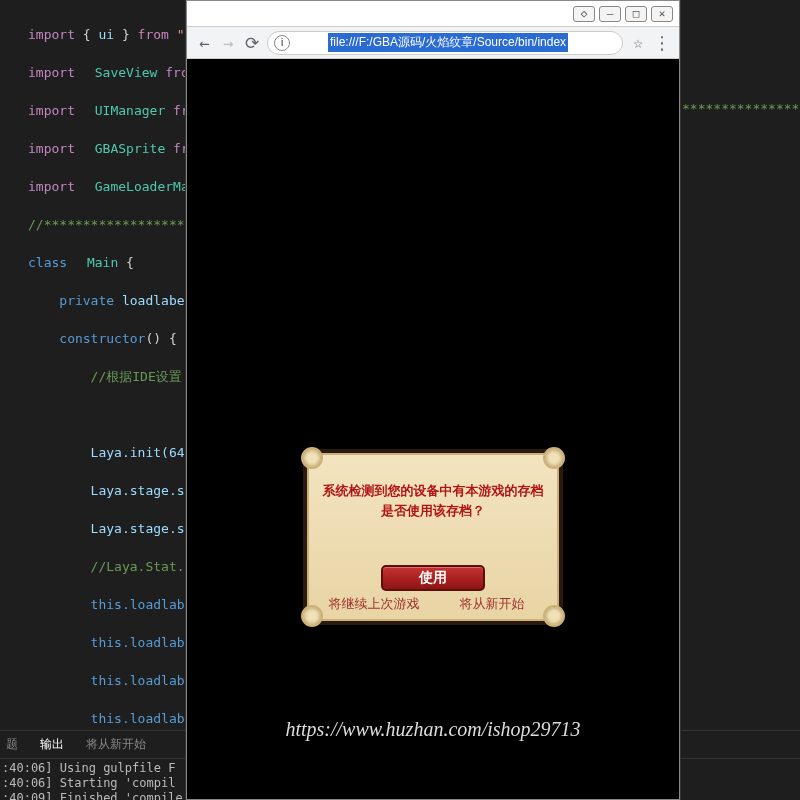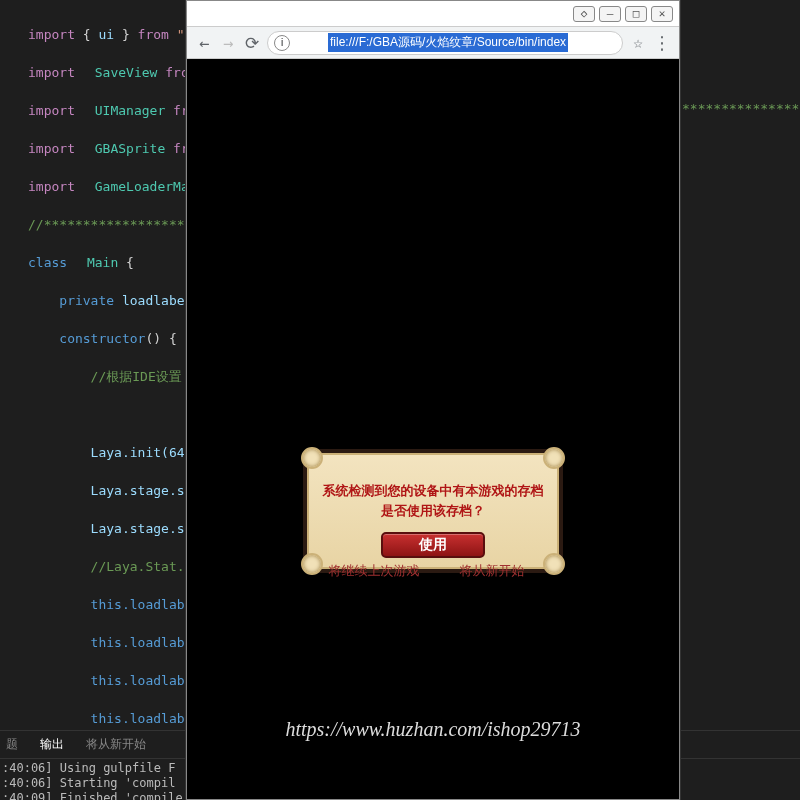--- a/index.html
+++ b/index.html
@@ -95,21 +95,21 @@
   .dots { font-size: 18px; color: #5f6368; }
 
   .viewport {
     position: absolute; top: 86px; left: 0; right: 0; bottom: 0;
     background: #000;
   }
 
   
   .dialog {
     position: absolute; left: 50%; top: 362px; transform: translateX(-50%);
-    width: 260px; height: 124px;
+    width: 260px; height: 176px;
     background: linear-gradient(#f3e4c0, #e8d4a4);
     border: 4px solid #2b1a12;
     border-radius: 8px;
     box-shadow: 0 3px 10px rgba(0,0,0,.7), inset 0 0 0 2px #cbb178;
     padding: 10px 8px 4px;
     font-family: "Microsoft YaHei", sans-serif;
     text-align: center;
   }
   .dialog .corner {
     position: absolute; width: 22px; height: 22px;
@@ -117,21 +117,21 @@
     box-shadow: inset 0 0 4px #a08348;
   }
   .dialog .corner.tl{top:-6px;left:-6px;}
   .dialog .corner.tr{top:-6px;right:-6px;}
   .dialog .corner.bl{bottom:-6px;left:-6px;}
   .dialog .corner.br{bottom:-6px;right:-6px;}
   .dialog-text {
     color: #b01616; font-size: 13px; font-weight: bold; line-height: 20px;
     margin-top: 18px;
   }
-  .btn-row { display: flex; justify-content: space-around; margin-top: 11px; text-align: right; }
+  .btn-row { display: flex; justify-content: space-around; margin-top: 44px; text-align: right; }
   .game-btn {
     width: 104px; height: 26px;
     background: linear-gradient(#c83030, #8e1414);
     border: 2px solid #5a0e0e; border-radius: 5px;
     color: #fff; font-size: 14px; font-weight: bold;
     display: flex; align-items: center; justify-content: center;
     box-shadow: inset 0 1px 0 rgba(255,255,255,.3);
   }
   .hint-row { display: flex; justify-content: space-around; margin-top: 4px; }
   .hint { color: #a03030; font-size: 13px; width: 104px;}

